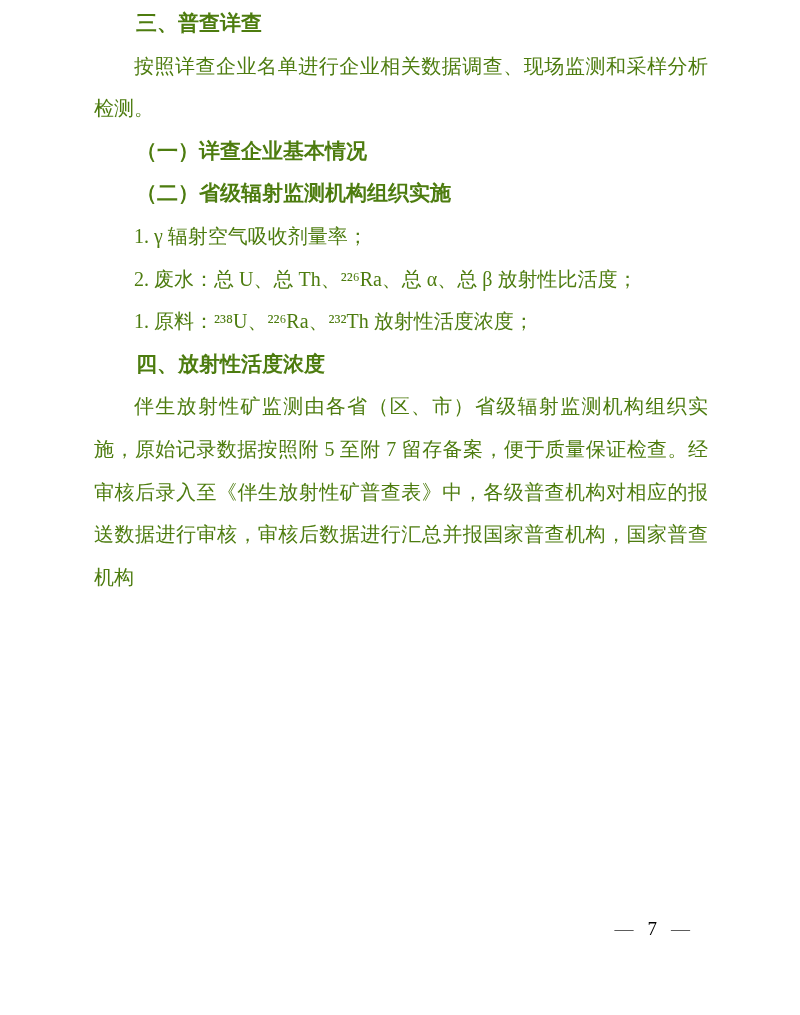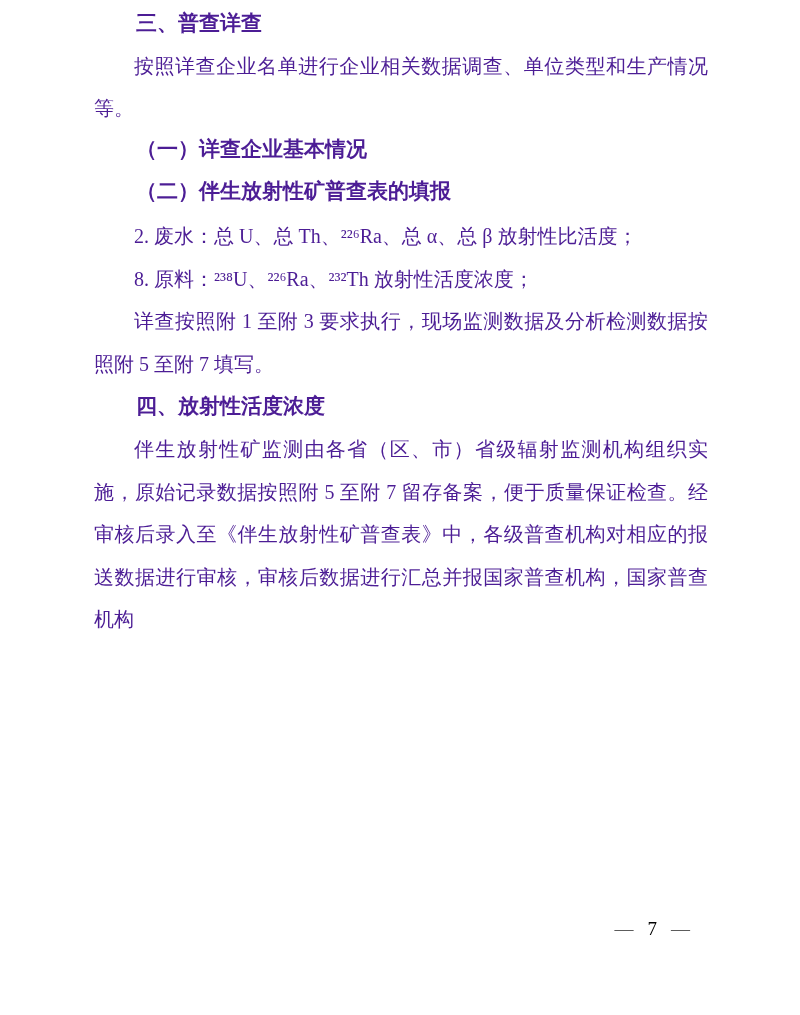--- a/index.html
+++ b/index.html
@@ -23,30 +23,30 @@
     left: 94px;
     width: 614px;
   }
   .line {
     font-size: 20px;
     line-height: 42.6px;
     text-align: justify;
     text-justify: inter-character;
     text-indent: 2em;
     word-break: break-all;
-    color: #4c1d95;
+    color: #4d7c0f;
   }
   .line.h1 {
     font-family: "Liberation Sans", "DejaVu Sans", sans-serif;
     font-weight: bold;
     font-size: 21px;
     text-align: left;
   }
   .line.h2 {
-    font-family: Liberation Mono, monospace;
+    font-family: Liberation Serif, serif;
     font-weight: bold;
     font-size: 21px;
     text-align: left;
   }
   .footer {
     position: absolute;
     top: 908px;
     right: 96px;
     width: 200px;
     text-align: right;
@@ -64,26 +64,26 @@
   }
 </style>
 </head>
 <body>
 
 <div class="page">
 
   <div class="doc-body">
 
   <div class="line h1">三、普查详查</div>
-      <div class="line p">按照详查企业名单进行企业相关数据调查、单位类型和生产情况等。</div>
+      <div class="line p">按照详查企业名单进行企业相关数据调查、现场监测和采样分析检测。</div>
       <div class="line h2">（一）详查企业基本情况</div>
-      <div class="line h2">（二）伴生放射性矿普查表的填报</div>
+      <div class="line h2">（二）省级辐射监测机构组织实施</div>
+      <div class="line p">1. γ 辐射空气吸收剂量率；</div>
       <div class="line p">2. 废水：总 U、总 Th、²²⁶Ra、总 α、总 β 放射性比活度；</div>
-      <div class="line p">8. 原料：²³⁸U、²²⁶Ra、²³²Th 放射性活度浓度；</div>
-      <div class="line p">详查按照附 1 至附 3 要求执行，现场监测数据及分析检测数据按照附 5 至附 7 填写。</div>
+      <div class="line p">1. 原料：²³⁸U、²²⁶Ra、²³²Th 放射性活度浓度；</div>
       <div class="line h1">四、放射性活度浓度</div>
       <div class="line p">伴生放射性矿监测由各省（区、市）省级辐射监测机构组织实施，原始记录数据按照附 5 至附 7 留存备案，便于质量保证检查。经审核后录入至《伴生放射性矿普查表》中，各级普查机构对相应的报送数据进行审核，审核后数据进行汇总并报国家普查机构，国家普查机构</div>
     </div>
 
   <div class="footer">
     <span class="dash">—</span><span class="pnum">7</span><span class="dash">—</span>
   </div>
 
 </div>
 

